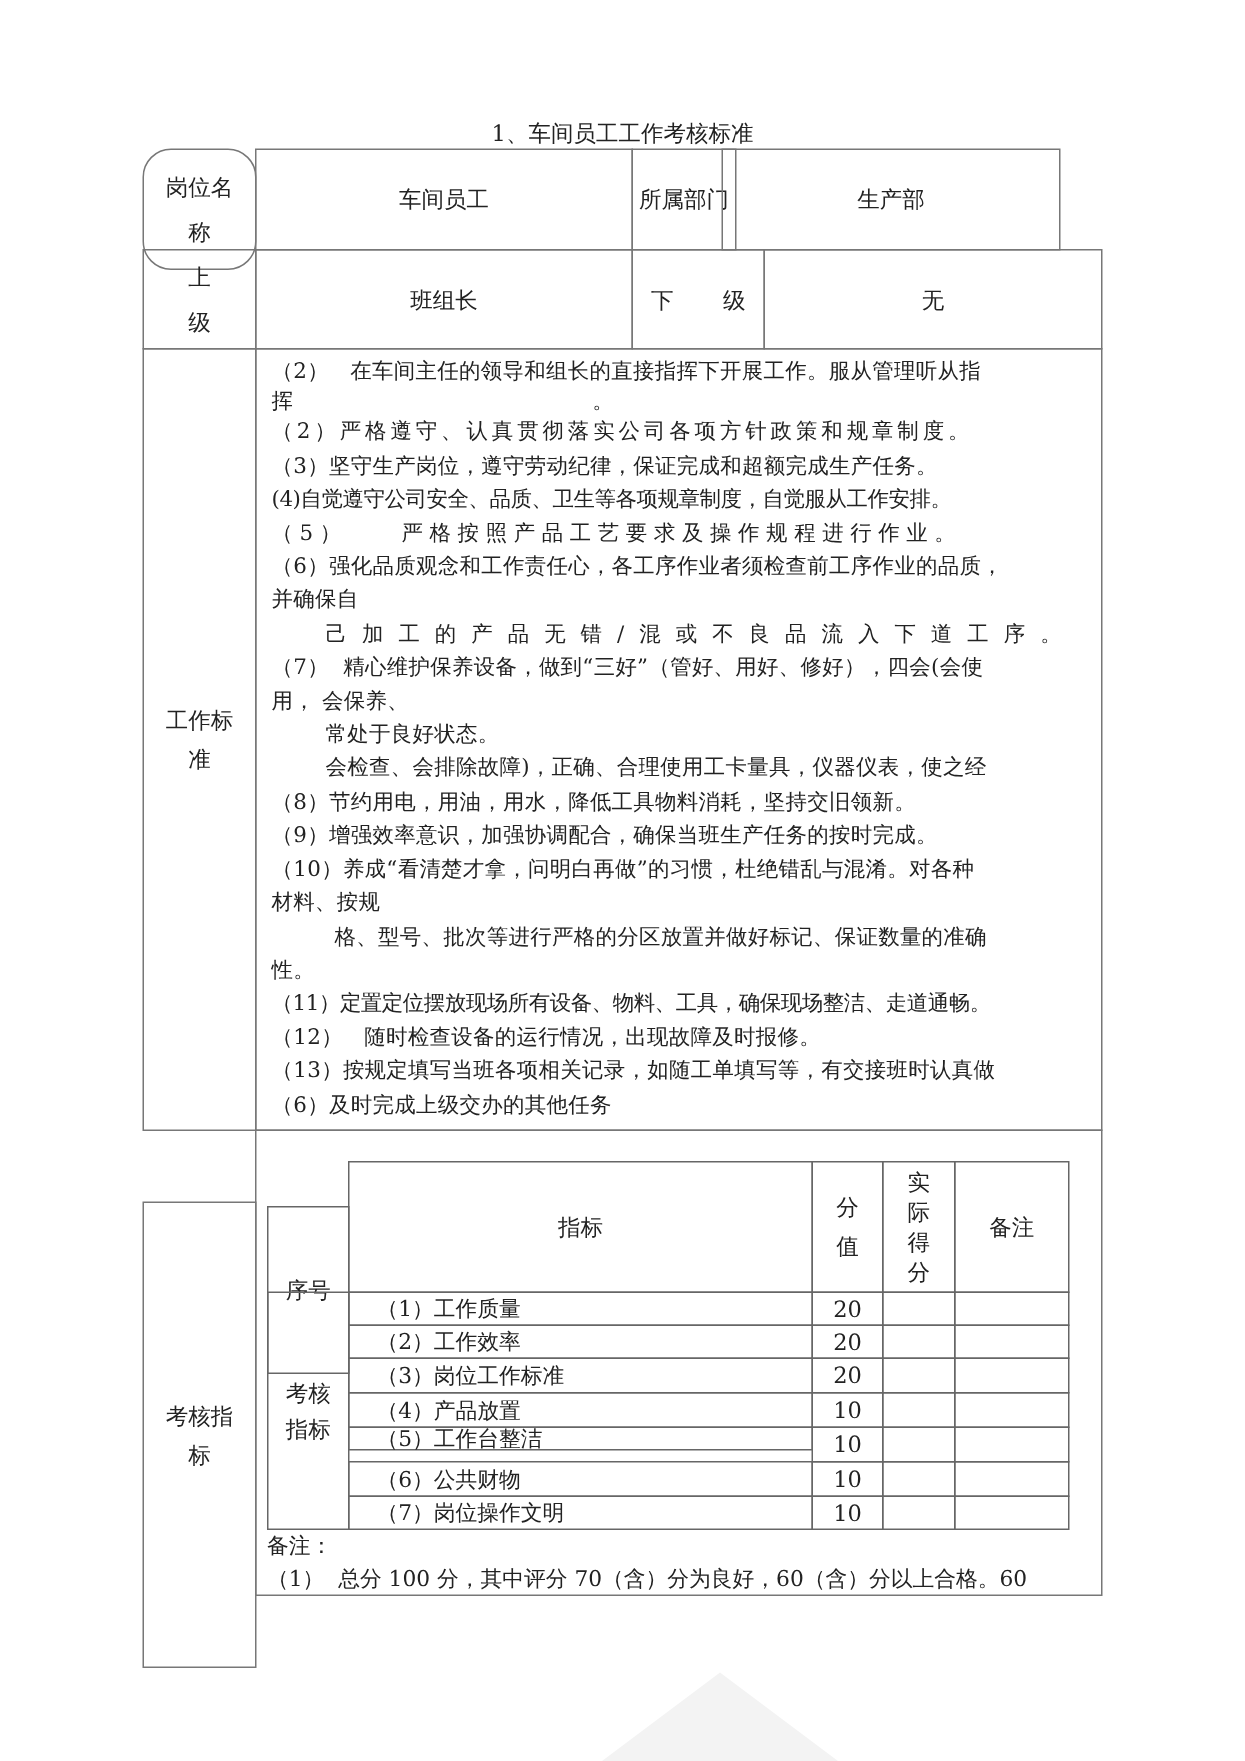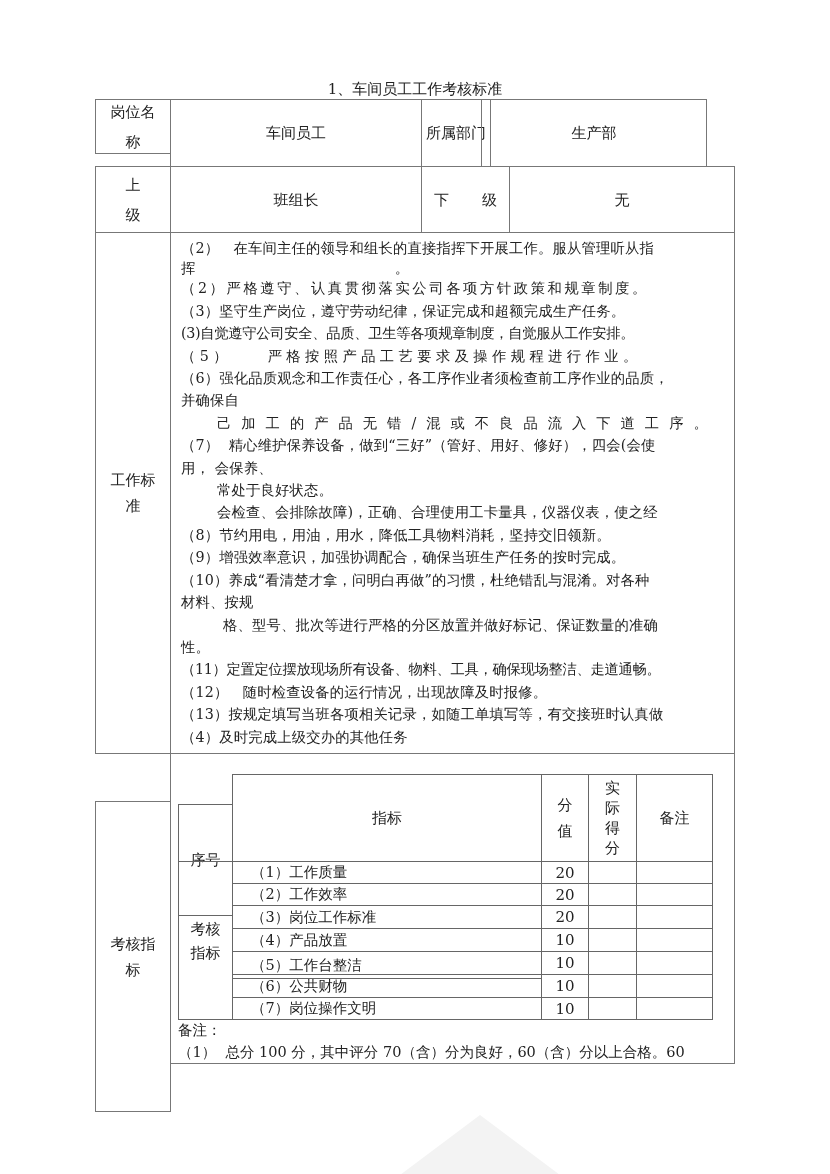--- a/index.html
+++ b/index.html
@@ -20,21 +20,21 @@
   .notes { position:absolute; left:178px; font-size:14.5px; }
   .wm { position:absolute; left:400px; top:1115px; width:0; height:0;
         border-left:80px solid transparent; border-right:80px solid transparent;
         border-bottom:60px solid #f3f3f3; }
 </style>
 </head>
 <body>
 
 <div class="title">1、车间员工工作考核标准</div>
 
-<div class="cell c" style="left:95px;top:99px;width:76px;height:55px;flex-direction:column;">
+<div class="cell c" style="left:95px;top:99px;width:76px;height:81px;flex-direction:column;border-radius:19px;">
   <span>岗位名</span>
   <span>称</span>
 </div>
 <div class="cell c" style="left:170px;top:99px;width:252px;height:68px;text-align:center;">
   <span>车间员工</span>
 </div>
 <div class="cell c" style="left:421px;top:99px;width:70px;height:68px;">
   <span>所属部门</span>
 </div>
 <div class="cell c" style="left:481px;top:99px;width:226px;height:68px;">
@@ -58,39 +58,39 @@
 
 <div class="cell c" style="left:95px;top:232px;width:76px;height:522px;flex-direction:column;line-height:26px;">
   <span>工作标</span>
   <span>准</span>
 </div>
 <div class="cell std" style="left:170px;top:232px;width:565px;height:522px;">
   <p>（2）   在车间主任的领导和组长的直接指挥下开展工作。服从管理听从指</p>
   <p style="line-height:18px;">挥                                          。</p>
   <p style="letter-spacing:2.6px;">（2）严格遵守、认真贯彻落实公司各项方针政策和规章制度。</p>
   <p>（3）坚守生产岗位，遵守劳动纪律，保证完成和超额完成生产任务。</p>
-  <p style="letter-spacing:-0.3px;">(3)自觉遵守公司安全、品质、卫生等各项规章制度，自觉服从工作安排。</p>
+  <p style="letter-spacing:-0.3px;">(4)自觉遵守公司安全、品质、卫生等各项规章制度，自觉服从工作安排。</p>
   <p style="letter-spacing:4.4px;">（5）    严格按照产品工艺要求及操作规程进行作业。</p>
   <p>（6）强化品质观念和工作责任心，各工序作业者须检查前工序作业的品质，</p>
   <p>并确保自</p>
   <p class="ind sp" style="letter-spacing:10px;">己加工的产品无错/混或不良品流入下道工序。</p>
   <p>（7）  精心维护保养设备，做到“三好”（管好、用好、修好），四会(会使</p>
   <p>用， 会保养、</p>
   <p class="ind">常处于良好状态。</p>
   <p class="ind">会检查、会排除故障)，正确、合理使用工卡量具，仪器仪表，使之经</p>
   <p>（8）节约用电，用油，用水，降低工具物料消耗，坚持交旧领新。</p>
   <p>（9）增强效率意识，加强协调配合，确保当班生产任务的按时完成。</p>
   <p>（10）养成“看清楚才拿，问明白再做”的习惯，杜绝错乱与混淆。对各种</p>
   <p>材料、按规</p>
   <p class="ind2">格、型号、批次等进行严格的分区放置并做好标记、保证数量的准确</p>
   <p>性。</p>
   <p style="letter-spacing:-0.3px;">（11）定置定位摆放现场所有设备、物料、工具，确保现场整洁、走道通畅。</p>
   <p>（12）   随时检查设备的运行情况，出现故障及时报修。</p>
   <p>（13）按规定填写当班各项相关记录，如随工单填写等，有交接班时认真做</p>
-  <p>（4）及时完成上级交办的其他任务</p>
+  <p>（6）及时完成上级交办的其他任务</p>
 </div>
 
 <div class="cell c" style="left:95px;top:753px;width:76px;height:311px;flex-direction:column;line-height:26px;margin-top:48px;">
   <span>考核指</span>
   <span>标</span>
 </div>
 <div class="cell" style="left:170px;top:753px;width:565px;height:311px;"></div>
 
 <div class="inner ic" style="left:178px;top:804px;width:55px;height:112px;">
   <span>序号</span>
@@ -151,21 +151,21 @@
   <div class="inner il" style="left:232px;top:928px;width:310px;height:24px;">
       <span>（4）产品放置</span>
     </div>
   <div class="inner ic" style="left:541px;top:928px;width:48px;height:24px;">
       <span>10</span>
     </div>
   <div class="inner" style="left:588px;top:928px;width:49px;height:24px;"></div>
   <div class="inner" style="left:636px;top:928px;width:77px;height:24px;"></div>
 </div>
 <div>
-  <div class="inner il" style="left:232px;top:951px;width:310px;height:28px;">
+  <div class="inner il" style="left:232px;top:951px;width:310px;height:16px;">
       <span>（5）工作台整洁</span>
     </div>
   <div class="inner ic" style="left:541px;top:951px;width:48px;height:24px;">
       <span>10</span>
     </div>
   <div class="inner" style="left:588px;top:951px;width:49px;height:24px;"></div>
   <div class="inner" style="left:636px;top:951px;width:77px;height:24px;"></div>
 </div>
 <div>
   <div class="inner il" style="left:232px;top:974px;width:310px;height:24px;">

